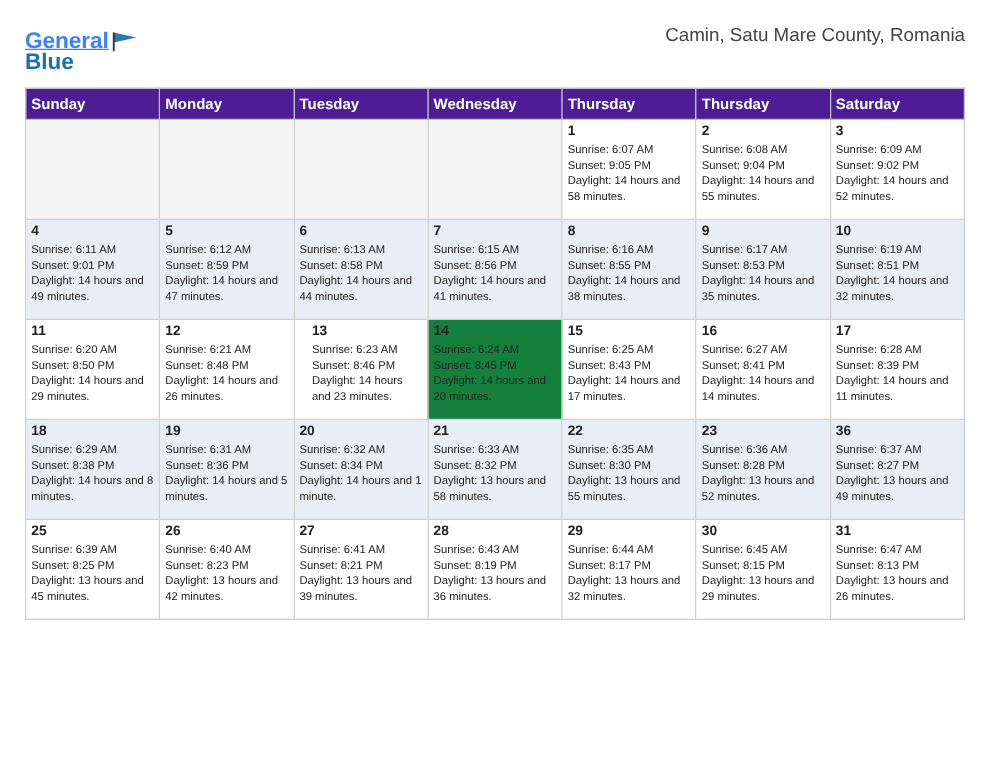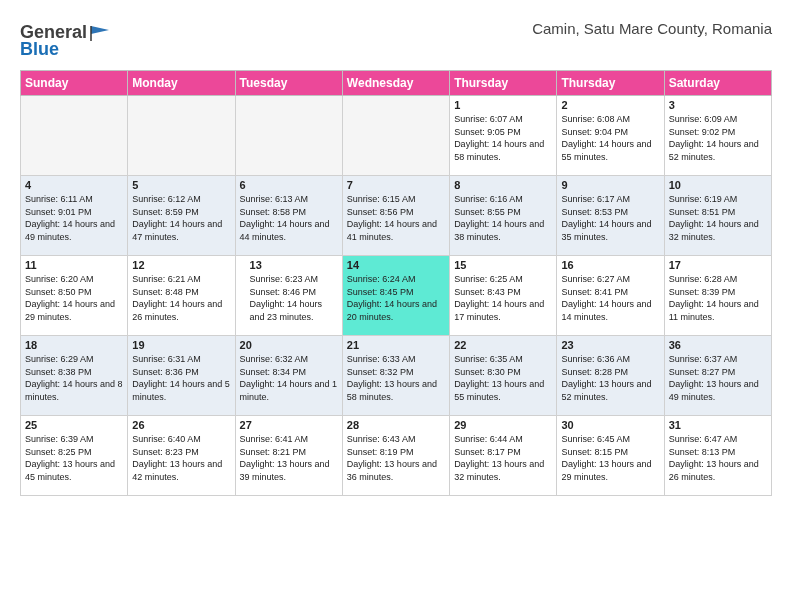--- a/index.html
+++ b/index.html
@@ -27,21 +27,22 @@
       align-items: flex-start;
       margin-top: 4px;
     }
     .logo-text {
       display: flex;
       align-items: center;
       font-size: 18px;
       font-weight: bold;
     }
     .logo-general {
-      color: #404040;
+      color: #3b82f6;
+      text-decoration: underline;
     }
     .logo-blue {
       color: #1a6eb5;
     }
     .logo-icon {
       width: 22px;
       height: 18px;
       margin-left: 2px;
     }
     .title-section {
@@ -57,21 +58,21 @@
       font-size: 15px;
       color: #444;
       margin-top: 2px;
     }
     .calendar {
       width: 100%;
       border-collapse: collapse;
       table-layout: fixed;
     }
     .calendar th {
-      background: #ec4899;
+      background: #4c1d95;
       color: #fff;
       font-size: 12px;
       font-weight: bold;
       padding: 5px 4px;
       text-align: left;
       border: 1px solid #c0c0c0;
     }
     .calendar td {
       vertical-align: top;
       font-size: 9.5px;
@@ -188,21 +189,21 @@
             <div class="day-info">Sunrise: 6:20 AM<br>Sunset: 8:50 PM<br>Daylight: 14 hours and 29 minutes.</div>
           </td>
           <td style="background: rgb(255, 255, 255);">
             <span class="day-num">12</span>
             <div class="day-info">Sunrise: 6:21 AM<br>Sunset: 8:48 PM<br>Daylight: 14 hours and 26 minutes.</div>
           </td>
           <td style="background: rgb(255, 255, 255); padding-left: 14px;">
             <span class="day-num">13</span>
             <div class="day-info">Sunrise: 6:23 AM<br>Sunset: 8:46 PM<br>Daylight: 14 hours and 23 minutes.</div>
           </td>
-          <td style="background: #5eead4;">
+          <td style="background: #15803d;">
             <span class="day-num">14</span>
             <div class="day-info">Sunrise: 6:24 AM<br>Sunset: 8:45 PM<br>Daylight: 14 hours and 20 minutes.</div>
           </td>
           <td style="background: rgb(255, 255, 255);">
             <span class="day-num">15</span>
             <div class="day-info">Sunrise: 6:25 AM<br>Sunset: 8:43 PM<br>Daylight: 14 hours and 17 minutes.</div>
           </td>
           <td style="background: rgb(255, 255, 255); margin-left: 36px;">
             <span class="day-num">16</span>
             <div class="day-info">Sunrise: 6:27 AM<br>Sunset: 8:41 PM<br>Daylight: 14 hours and 14 minutes.</div>

